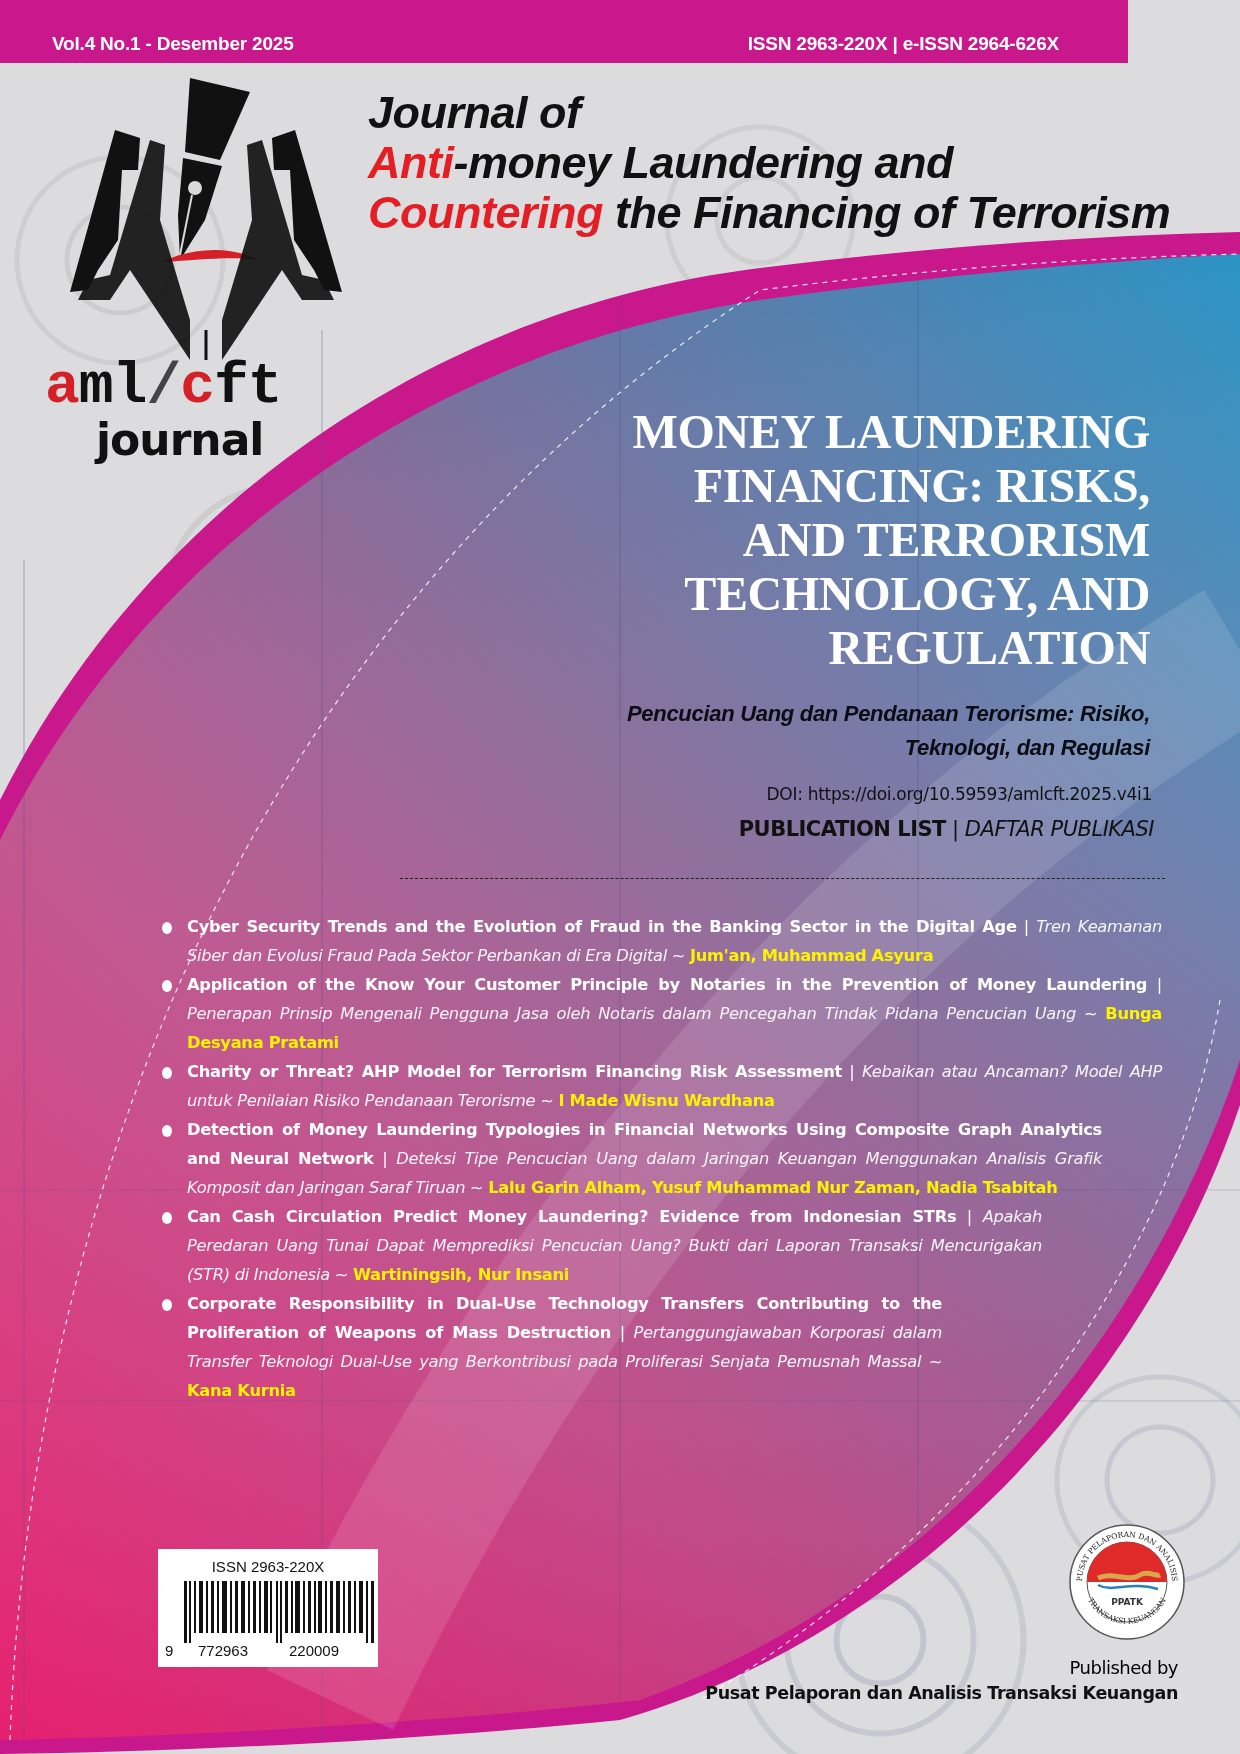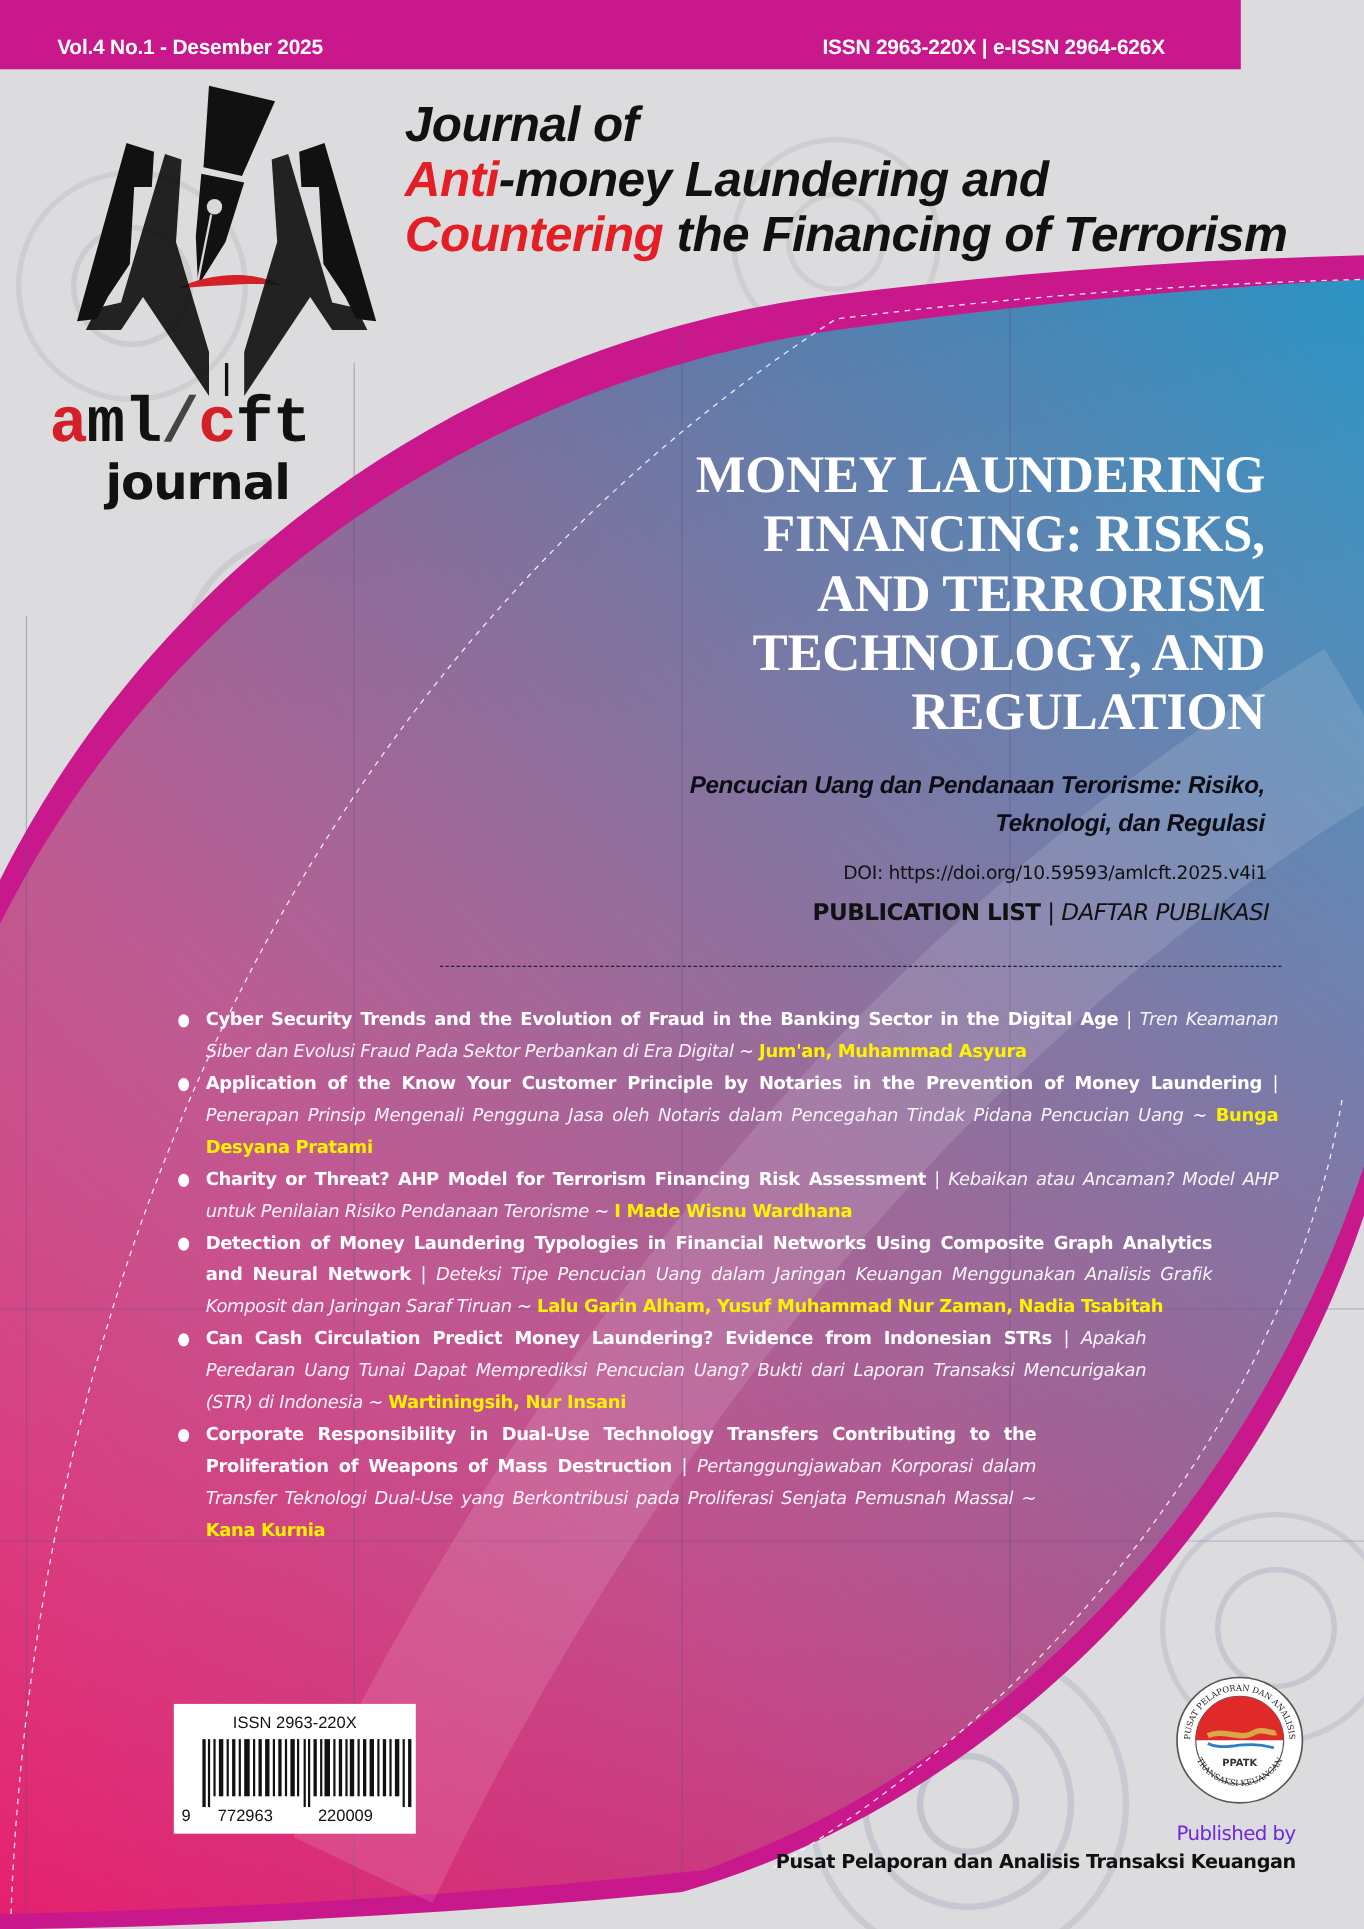--- a/index.html
+++ b/index.html
@@ -116,21 +116,21 @@
     }
     .barcode-box svg { position: absolute; left: 22px; top: 32px; }
     .barcode-box .num {
       position: absolute; font-family: "Liberation Sans", sans-serif; font-size: 15px; color: #111; top: 93px;
     }
 
     
     .seal { position: absolute; left: 1068px; top: 1523px; width: 118px; height: 118px; }
     .published-by {
       position: absolute; right: 62px; top: 1657px;
-      font-family: "DejaVu Sans", sans-serif; font-size: 18px; color: #6d28d9; letter-spacing: -0.5px;
+      font-family: "DejaVu Sans", sans-serif; font-size: 18px; color: #000000; letter-spacing: -0.5px;
     }
     .publisher {
       position: absolute; right: 62px; top: 1683px;
       font-family: "DejaVu Sans", sans-serif; font-weight: bold; font-size: 17.5px; color: #111; letter-spacing: -0.4px;
     }
   </style>
 </head>
 <body>
 
 <div class="bg-pattern"></div>

